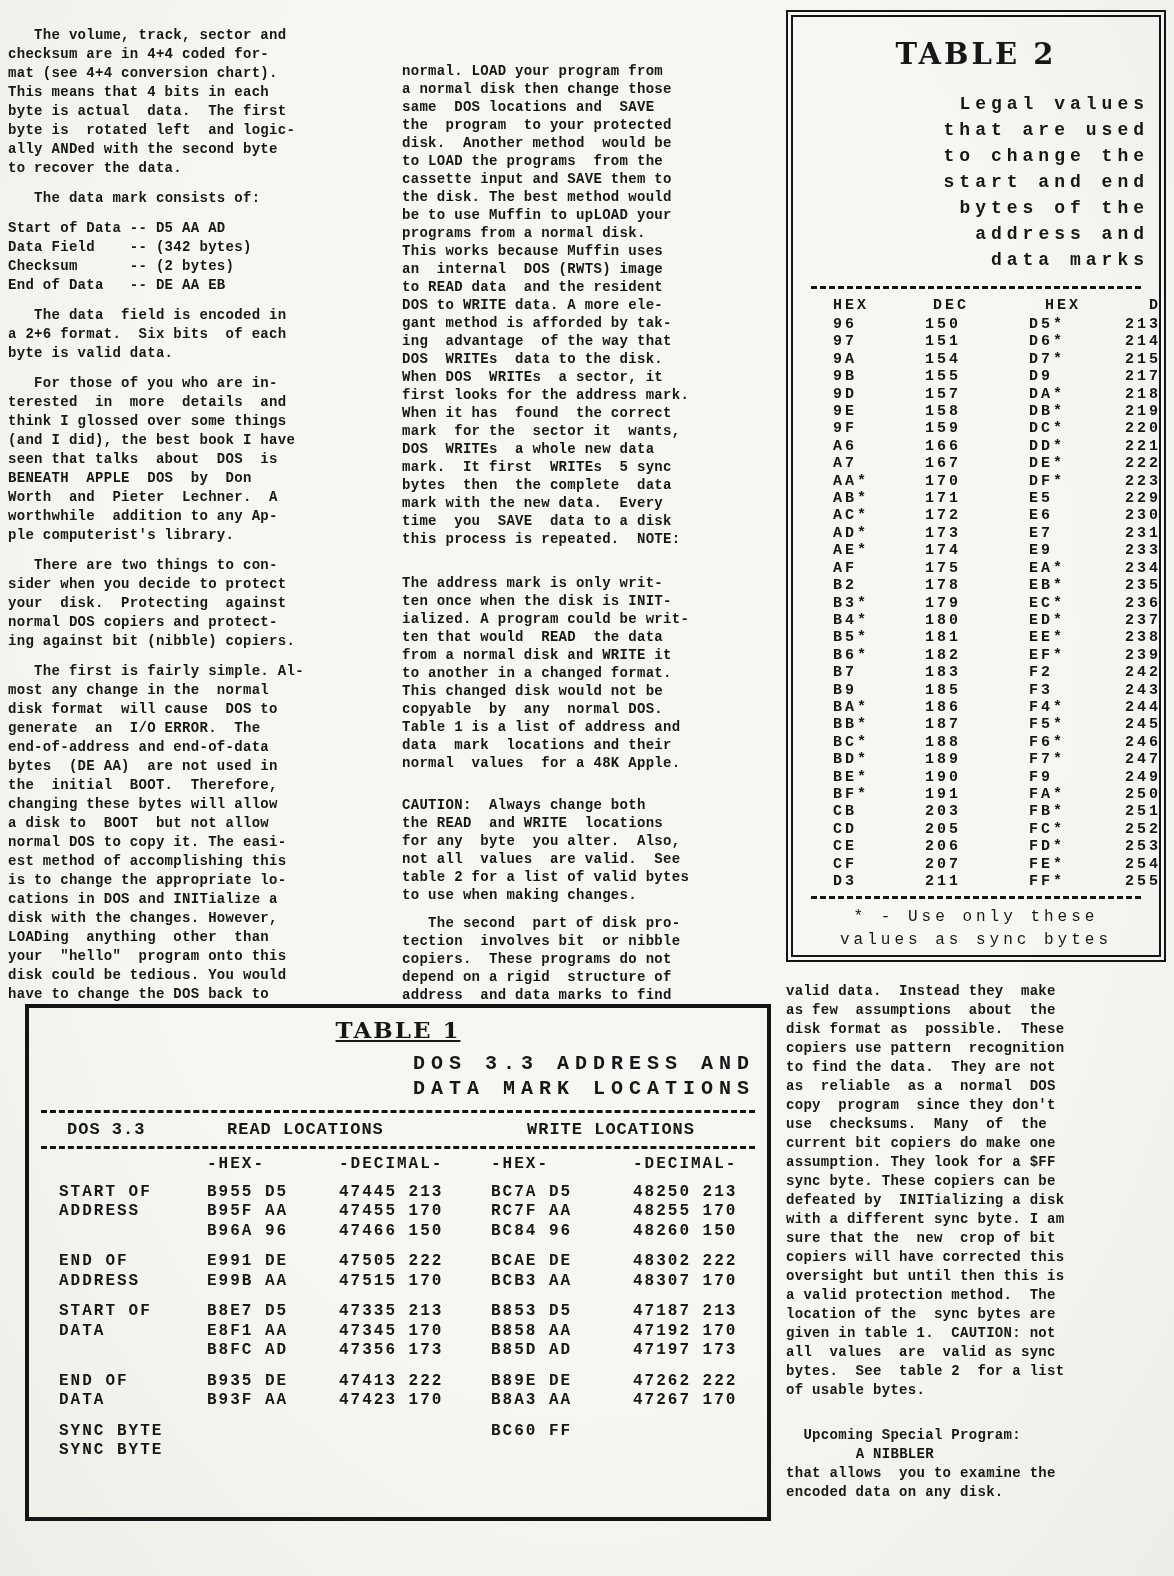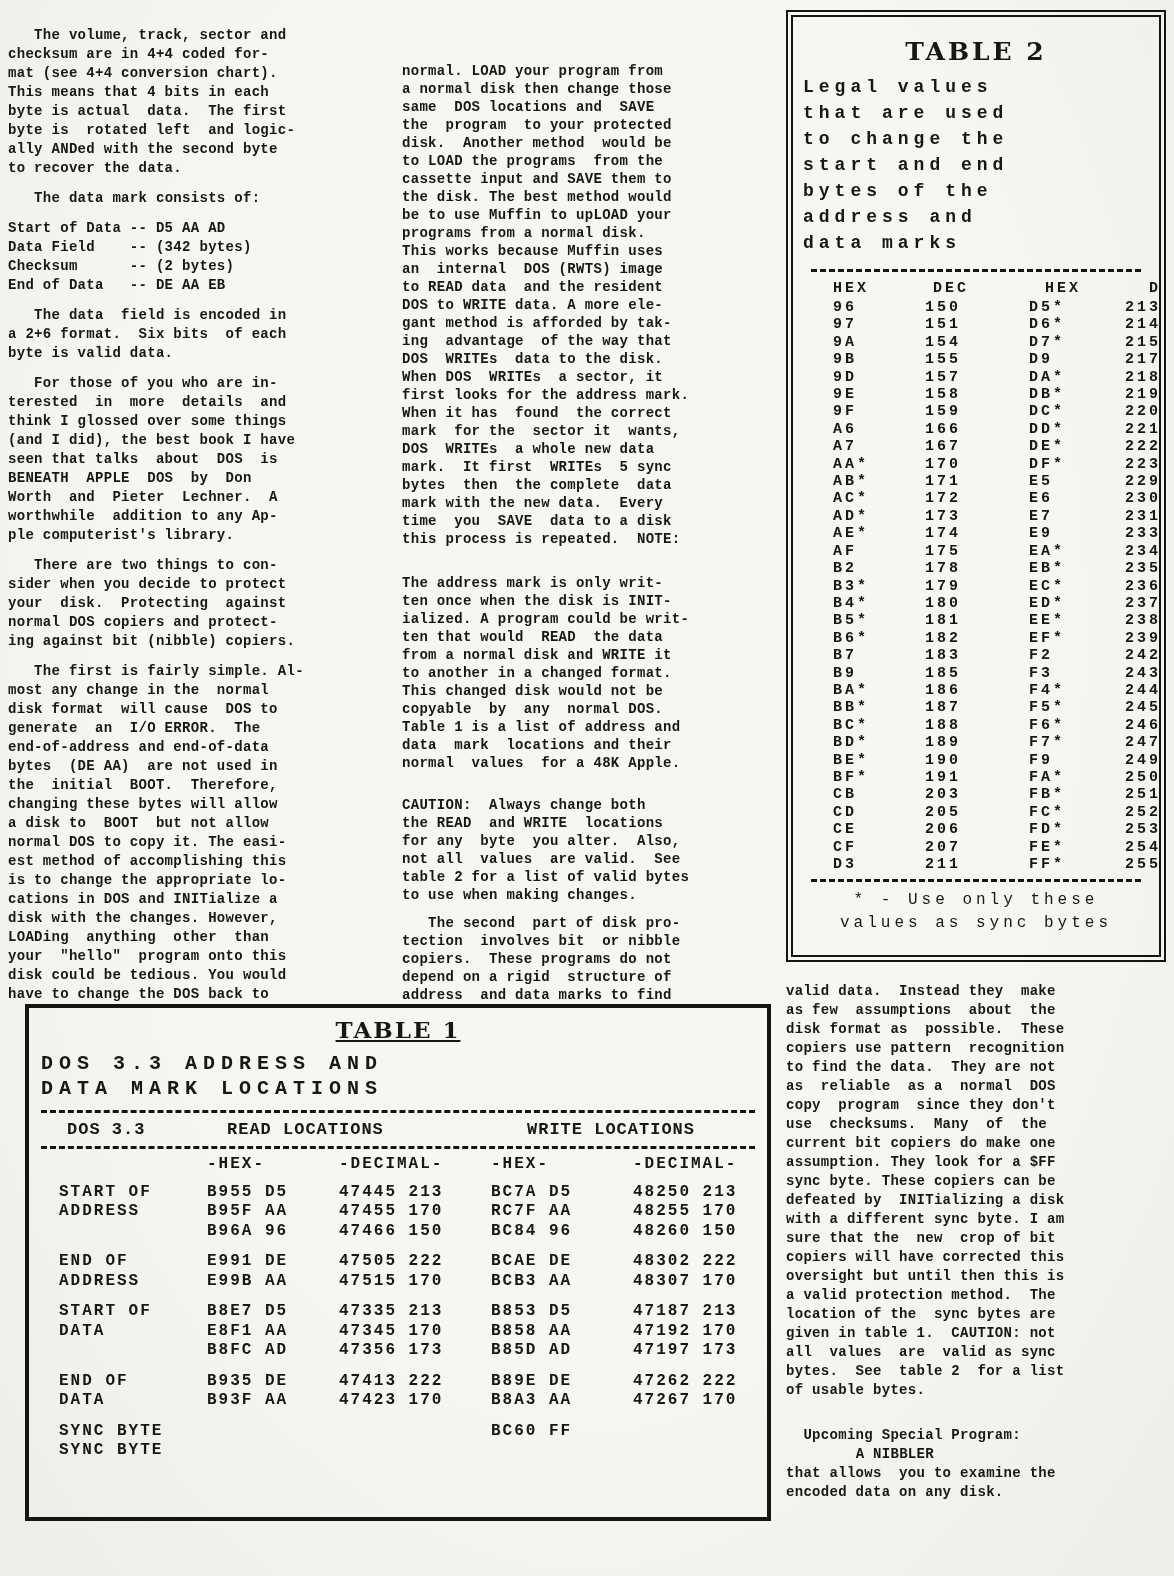--- a/index.html
+++ b/index.html
@@ -17,39 +17,39 @@
   .col-middle .para:nth-child(1){margin-bottom:26px;}
   .col-middle .para:nth-child(2){margin-bottom:24px;}
   .col-middle .para:nth-child(3){margin-bottom:10px;}
   .col-right{left:786px;top:982px;width:388px;line-height:19px;}
   .col-right .para:nth-child(1){margin-bottom:26px;}
 
   
   .table2{position:absolute;left:786px;top:10px;width:380px;height:952px;
     border:7px double #141414;box-sizing:border-box;overflow:hidden;padding:0 10px;}
   .t2-title{text-align:center;font-family:"DejaVu Serif",serif;font-weight:bold;
-    font-size:25px;letter-spacing:3px;margin-top:20px;}
-  .t2-caption{text-align:left;font-size:18px;font-weight:bold;letter-spacing:5px;
-    line-height:26px;white-space:pre-wrap;margin-top:8px;}
+    font-size:29px;letter-spacing:3px;margin-top:20px;}
+  .t2-caption{text-align:right;font-size:18px;font-weight:bold;letter-spacing:5px;
+    line-height:26px;white-space:pre-wrap;margin-top:20px;}
   .dash{border-top:3px dashed #141414;}
   .t2-dash1{margin:13px 8px 0;}
   .t2-dash2{margin:6px 8px 0;}
   .t2-head,.t2-grid{display:grid;grid-template-columns:92px 104px 96px 70px;
     padding-left:30px;font-size:15px;font-weight:bold;letter-spacing:3px;}
   .t2-head{margin-top:7px;line-height:20px;gap:8px;}
   .t2-grid{line-height:17.4px;}
   .t2-foot{text-align:center;font-size:16px;font-weight:normal;letter-spacing:4px;
     line-height:23px;white-space:pre-wrap;margin-top:7px;}
 
   
   .table1{position:absolute;left:25px;top:1004px;width:746px;height:517px;
     border:4px solid #141414;box-sizing:border-box;overflow:hidden;padding:8px 12px 0;}
   .t1-title{text-align:center;font-family:"DejaVu Serif",serif;font-weight:bold;
     font-size:23px;letter-spacing:2px;text-decoration:underline;}
-  .t1-sub{text-align:left;font-size:20px;font-weight:bold;letter-spacing:6px;
+  .t1-sub{text-align:right;font-size:20px;font-weight:bold;letter-spacing:6px;
     line-height:25px;white-space:pre-wrap;margin-top:8px;}
   .t1-dash1{margin-top:9px;}
   .t1-head{display:grid;grid-template-columns:160px 300px 1fr;
     font-size:17px;font-weight:bold;letter-spacing:1px;padding:7px 0 7px 26px;}
   .t1-head .c1,.t1-head .c2{text-align:left;}
   .t1-subhead,.t1-grid{display:grid;grid-template-columns:148px 132px 152px 142px 140px;
     padding-left:18px;font-size:16px;font-weight:bold;letter-spacing:2px;line-height:19.5px;}
   .t1-subhead{margin-top:6px;margin-bottom:8px;}
   .t1-spacer{grid-column:1 / -1;height:11px;}
 

